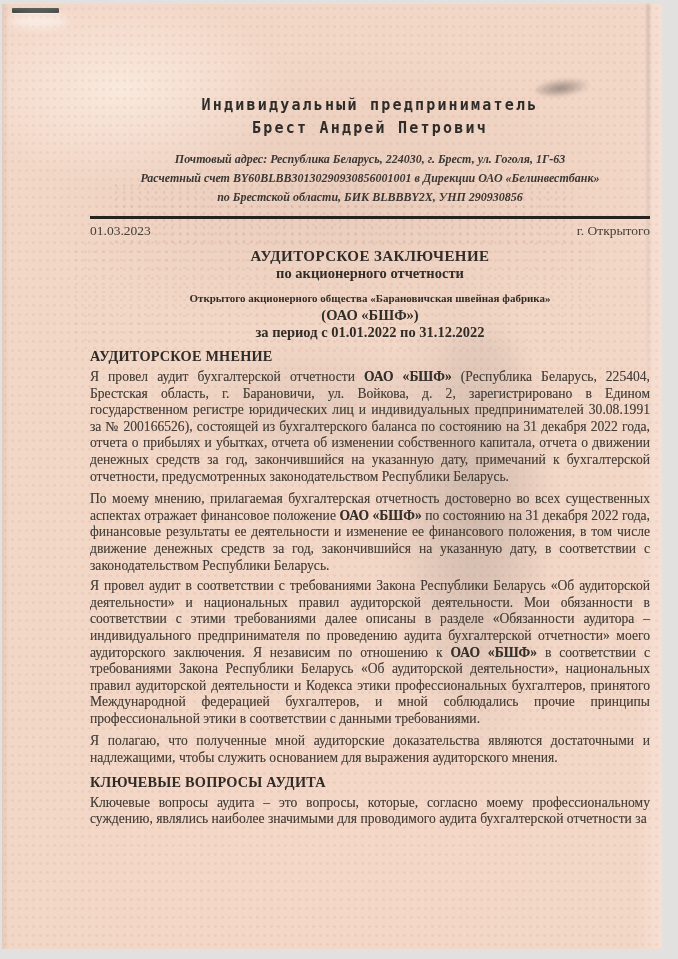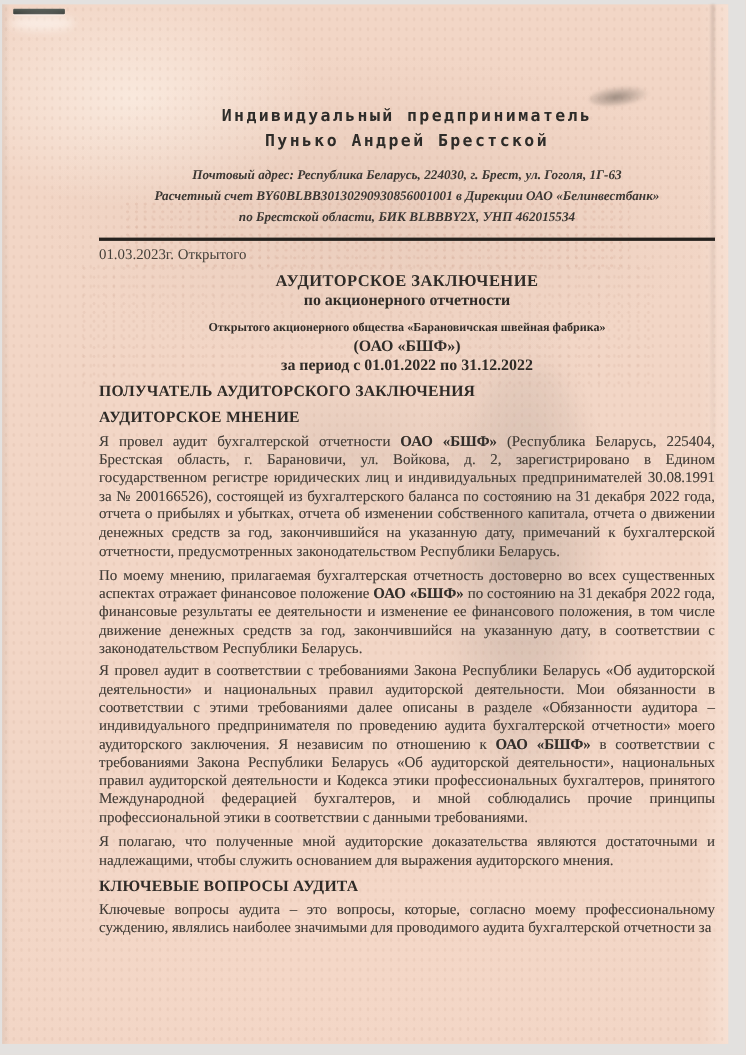--- a/index.html
+++ b/index.html
@@ -50,21 +50,21 @@
   .lh-line{font-family:"DejaVu Sans Mono", monospace;font-weight:bold;text-align:center;
     font-size:15px;line-height:18px;letter-spacing:2.2px;color:#2e2c29;}
   .lh1{margin-top:92px;}
   .lh2{margin-top:5px;}
 
   .contact{margin-top:13px;text-align:center;font-style:italic;font-weight:600;
     font-size:12px;line-height:19px;color:#3b3733;}
 
   .rule{margin-top:9px;border-top:3px solid #26231f;height:0;}
 
-  .meta-row{margin-top:4px;display:flex;justify-content:flex-start;
+  .meta-row{margin-top:4px;display:flex;justify-content:space-between;
     font-size:13.5px;line-height:16px;color:#45403a;}
 
   .title-block{text-align:center;color:#302c28;font-weight:bold;}
   .t1{margin-top:8px;font-size:15px;line-height:18px;letter-spacing:.4px;}
   .t2{font-size:14.5px;line-height:17px;}
   .t3{margin-top:8px;font-size:11px;line-height:17px;}
   .t4{font-size:14.5px;line-height:17px;}
   .t5{font-size:14.5px;line-height:17px;}
 
   .sec-heading{margin-top:7px;font-weight:bold;font-size:14.3px;line-height:17px;
@@ -82,45 +82,44 @@
   <div class="staple-glow"></div>
   <div class="smudge"></div>
   <div class="crease"></div>
   <div class="speckle-patch"></div>
   <div class="speckle-patch2"></div>
   <div class="center-shadow"></div>
 
   <div class="content">
 
     <div class="lh-line lh1">Индивидуальный предприниматель</div>
-    <div class="lh-line lh2">Пунько Андрей Брестской</div>
+    <div class="lh-line lh2">Брест Андрей Петрович</div>
 
     <div class="contact">
       <div>Почтовый адрес: Республика Беларусь, 224030, г. Брест, ул. Гоголя, 1Г-63</div>
       <div>Расчетный счет BY60BLBB30130290930856001001 в Дирекции ОАО «Белинвестбанк»</div>
-      <div>по Брестской области, БИК BLBBBY2X, УНП 462015534</div>
+      <div>по Брестской области, БИК BLBBBY2X, УНП 290930856</div>
     </div>
 
     <div class="rule"></div>
 
     <div class="meta-row">
       <span>01.03.2023</span>
       <span>г. Открытого</span>
     </div>
 
     <div class="title-block">
       <div class="t1">АУДИТОРСКОЕ ЗАКЛЮЧЕНИЕ</div>
       <div class="t2">по акционерного отчетности</div>
       <div class="t3">Открытого акционерного общества «Барановичская швейная фабрика»</div>
       <div class="t4">(ОАО «БШФ»)</div>
       <div class="t5">за период с 01.01.2022 по 31.12.2022</div>
     </div>
 
     <div>
-      <div class="sec-heading">ПОЛУЧАТЕЛЬ АУДИТОРСКОГО ЗАКЛЮЧЕНИЯ</div>
     </div>
 
     <div>
       <div class="sec-heading">АУДИТОРСКОЕ МНЕНИЕ</div>
       <div class="para"><span>Я провел аудит бухгалтерской отчетности </span><b>ОАО «БШФ»</b><span> (Республика Беларусь, 225404, Брестская область, г. Барановичи, ул. Войкова, д. 2, зарегистрировано в Едином государственном регистре юридических лиц и индивидуальных предпринимателей 30.08.1991 за № 200166526), состоящей из бухгалтерского баланса по состоянию на 31 декабря 2022 года, отчета о прибылях и убытках, отчета об изменении собственного капитала, отчета о движении денежных средств за год, закончившийся на указанную дату, примечаний к бухгалтерской отчетности, предусмотренных законодательством Республики Беларусь.</span></div>
       <div class="para" style="margin-top:6px;"><span>По моему мнению, прилагаемая бухгалтерская отчетность достоверно во всех существенных аспектах отражает финансовое положение </span><b>ОАО «БШФ»</b><span> по состоянию на 31 декабря 2022 года, финансовые результаты ее деятельности и изменение ее финансового положения, в том числе движение денежных средств за год, закончившийся на указанную дату, в соответствии с законодательством Республики Беларусь.</span></div>
     </div>
 
     <div>
       <div class="para"><span>Я провел аудит в соответствии с требованиями Закона Республики Беларусь «Об аудиторской деятельности» и национальных правил аудиторской деятельности. Мои обязанности в соответствии с этими требованиями далее описаны в разделе «Обязанности аудитора – индивидуального предпринимателя по проведению аудита бухгалтерской отчетности» моего аудиторского заключения. Я независим по отношению к </span><b>ОАО «БШФ»</b><span> в соответствии с требованиями Закона Республики Беларусь «Об аудиторской деятельности», национальных правил аудиторской деятельности и Кодекса этики профессиональных бухгалтеров, принятого Международной федерацией бухгалтеров, и мной соблюдались прочие принципы профессиональной этики в соответствии с данными требованиями.</span></div>

